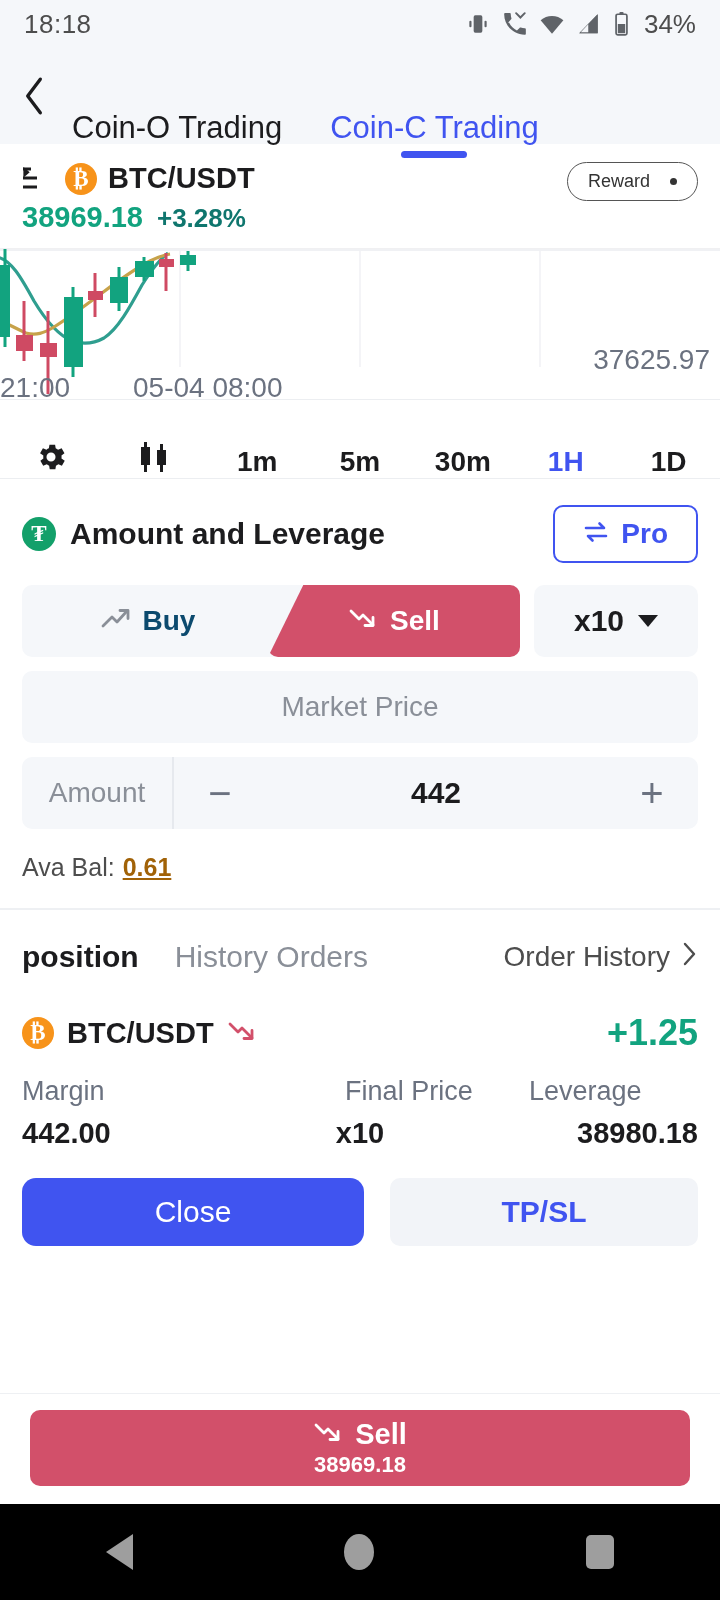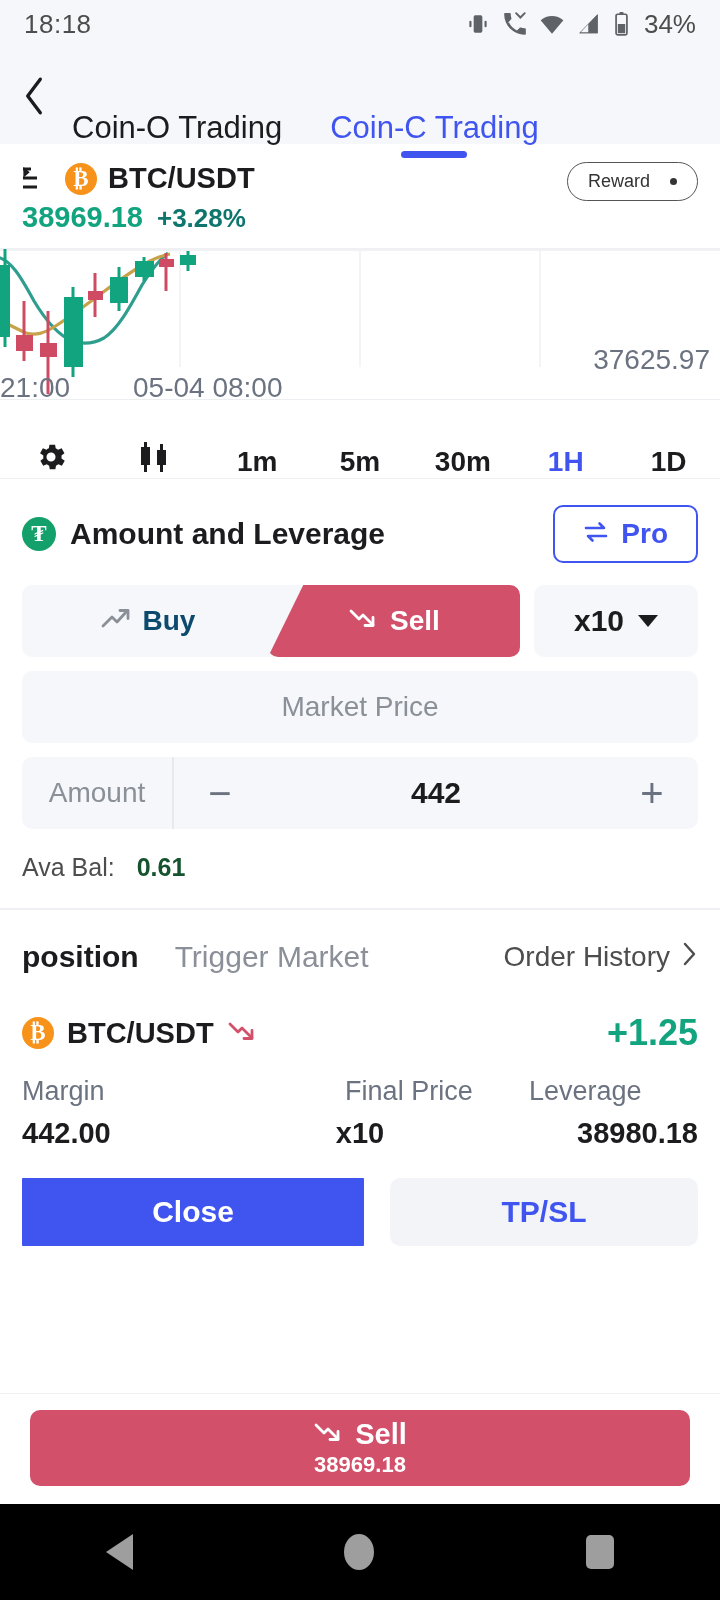--- a/index.html
+++ b/index.html
@@ -141,21 +141,21 @@
   .field-main {
     flex: 1; display: flex; align-items: center; justify-content: center;
     font-size: 28px; color: #8a8f98;
   }
   .field-main.value { color: #1c1c1e; font-weight: bold; font-size: 30px; }
   .stepper {
     width: 92px; display: flex; align-items: center; justify-content: center;
     font-size: 40px; color: #6b7280; font-weight: 300;
   }
   .avabal { font-size: 25px; color: #4d4d4d; padding: 10px 0 26px 0; }
-  .avabal b { color: #14532d; font-weight: bold; margin-left: 22px; }
+  .avabal b { color: #a16207; font-weight: bold; margin-left: 8px; text-decoration: underline; }
 
   .divider { height: 2px; background: #eef0f3; }
 
   
   .pos-tabs {
     display: flex; align-items: center; justify-content: space-between;
     padding: 30px 22px 20px 22px;
   }
   .pos-tabs-left { display: flex; align-items: baseline; gap: 36px; }
   .pos-tab { font-size: 30px; color: #8a8f98; }
@@ -174,22 +174,22 @@
     margin-top: 22px; row-gap: 10px;
   }
   .pc-grid .lbl { font-size: 27px; color: #6b7280; }
   .pc-grid .val { font-size: 29px; font-weight: bold; color: #1c1c1e; }
   .pc-grid .c1 { text-align: left; }
   .pc-grid .c2 { text-align: center; }
   .pc-grid .c3 { text-align: right; }
 
   .pc-btns { display: flex; gap: 26px; margin-top: 28px; padding-bottom: 30px; }
   .btn-close {
-    width: 342px; height: 68px; background: #4054f0; border-radius: 1px;
-    color: #fff; font-size: 30px; font-weight: bold;
+    width: 342px; height: 68px; background: #4054f0; border-radius: 14px;
+    color: #fff; font-size: 30px; font-weight: normal;
     display: flex; align-items: center; justify-content: center;
   }
   .btn-tpsl {
     flex: 1; height: 68px; background: #f2f4f8; border-radius: 10px;
     color: #4054f0; font-size: 30px; font-weight: bold;
     display: flex; align-items: center; justify-content: center;
   }
 
   .spacer { flex: 1; background: #fff; }
 
@@ -437,21 +437,21 @@
     <div class="avabal">
       <span>Ava Bal:</span><b>0.61</b>
     </div>
   </div>
 
   <div class="divider"></div>
 
   <div class="pos-tabs">
     <div class="pos-tabs-left">
       <div class="pos-tab active">position</div>
-      <div class="pos-tab">Trigger Market</div>
+      <div class="pos-tab">History Orders</div>
     </div>
     <div class="order-hist">
       <span>Order History</span>
       <span>
         <svg width="16" height="26" viewBox="0 0 16 26">
             <path d="M3 3l9 10-9 10" stroke="#4d4d4d" stroke-width="2.4" fill="none" stroke-linecap="round" stroke-linejoin="round"></path>
           </svg>
       </span>
     </div>
   </div>

